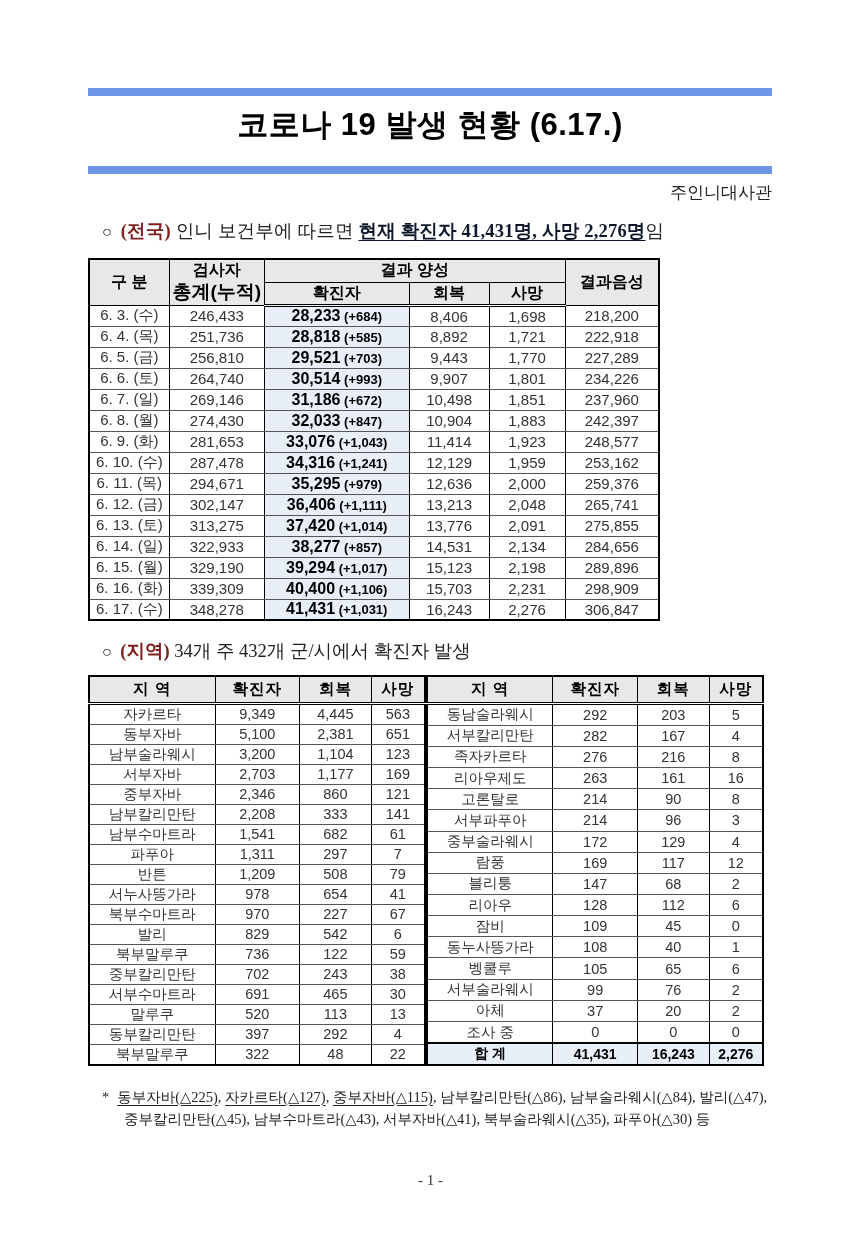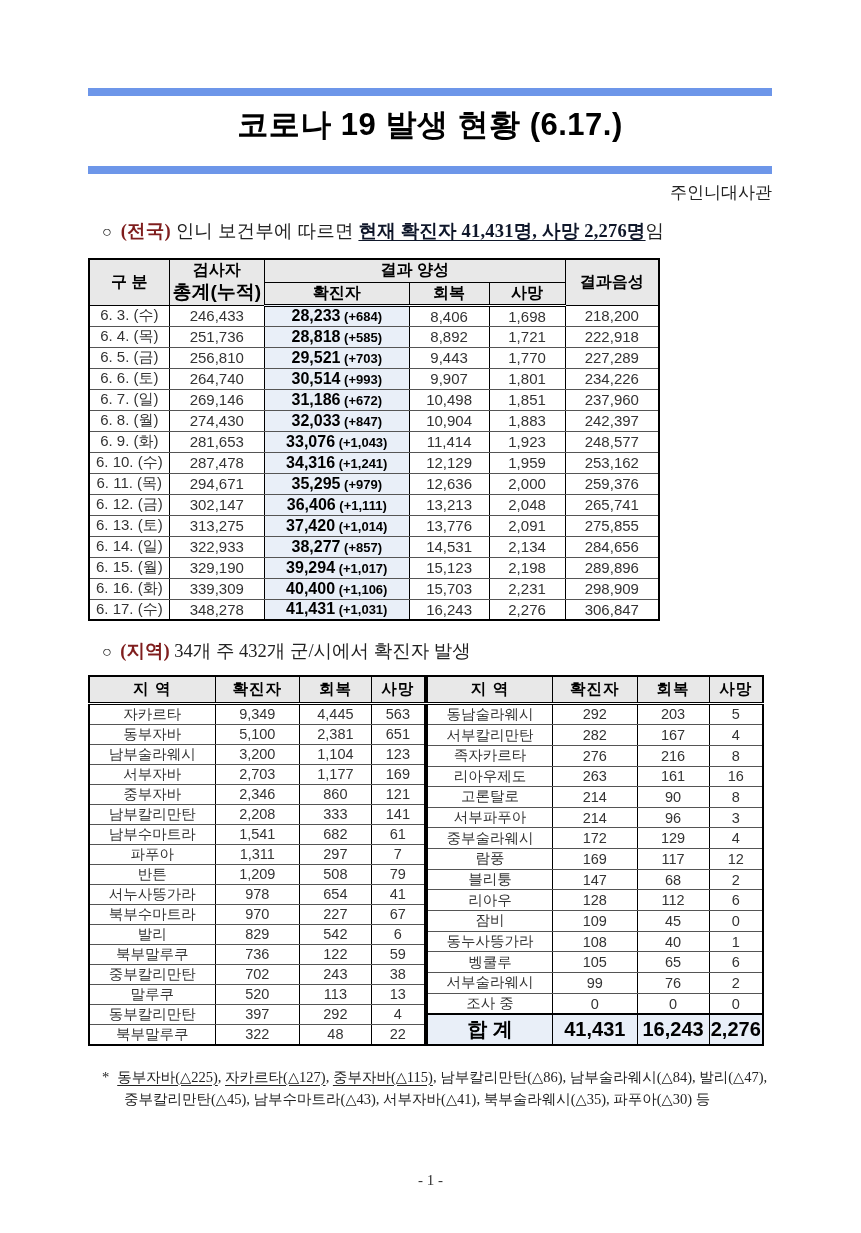--- a/index.html
+++ b/index.html
@@ -75,21 +75,21 @@
   .tbl-region th{
     background:var(--header-bg);font-weight:bold;color:#000;
     border:1px solid #000;border-bottom:3px double #000;
     font-size:15.5px;height:27px;letter-spacing:1px;
   }
   .tbl-region td{
     border:1px solid #555;border-left:1px solid #000;border-right:1px solid #000;
     text-align:center;height:20px;
   }
   .tbl-region tr.total td{
-    background:var(--hl-bg);font-weight:bold;color:#000;font-size:20px;
+    background:var(--hl-bg);font-weight:bold;color:#000;font-size:14px;
     border-top:2px solid #000;
   }
   
   .footnote{
     margin-top:20px;margin-left:14px;width:666px;
     font-family:"Liberation Serif","DejaVu Serif",serif;
     font-size:14.5px;line-height:1.55;color:#222;
     padding-left:22px;text-indent:-22px;
   }
   .footnote .marker{margin-right:8px;}
@@ -368,20 +368,26 @@
             <td>122</td>
             <td>59</td>
           </tr>
           <tr>
             <td>중부칼리만탄</td>
             <td>702</td>
             <td>243</td>
             <td>38</td>
           </tr>
           <tr>
+            <td>서부수마트라</td>
+            <td>691</td>
+            <td>465</td>
+            <td>30</td>
+          </tr>
+          <tr>
             <td>말루쿠</td>
             <td>520</td>
             <td>113</td>
             <td>13</td>
           </tr>
           <tr>
             <td>동부칼리만탄</td>
             <td>397</td>
             <td>292</td>
             <td>4</td>
@@ -488,20 +494,26 @@
             <td>65</td>
             <td>6</td>
           </tr>
           <tr>
             <td>서부술라웨시</td>
             <td>99</td>
             <td>76</td>
             <td>2</td>
           </tr>
           <tr>
+            <td>아체</td>
+            <td>37</td>
+            <td>20</td>
+            <td>2</td>
+          </tr>
+          <tr>
             <td>조사 중</td>
             <td>0</td>
             <td>0</td>
             <td>0</td>
           </tr>
           <tr class="total">
             <td>합 계</td>
             <td>41,431</td>
             <td>16,243</td>
             <td>2,276</td>

